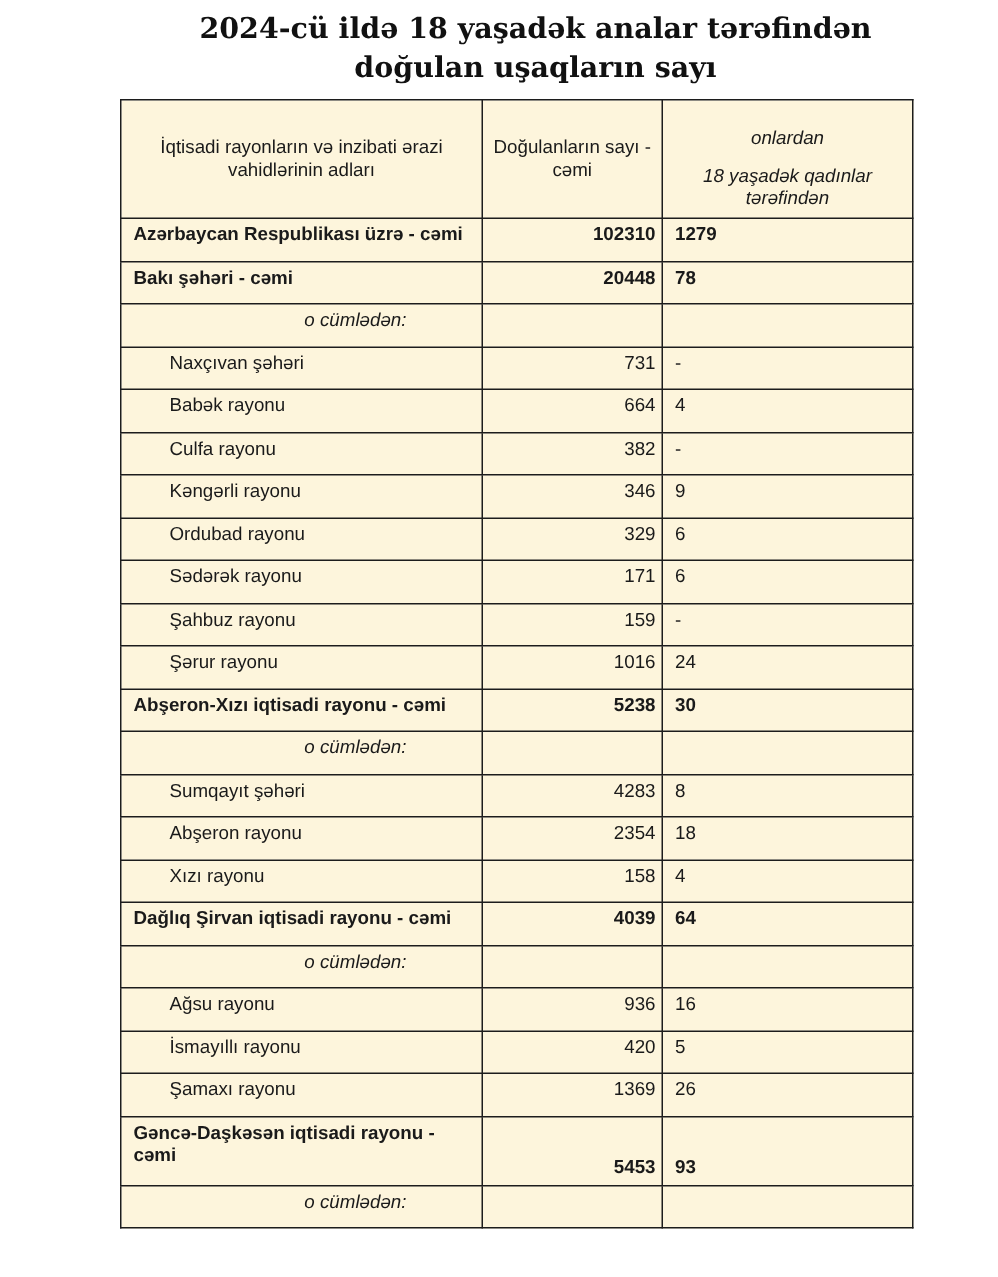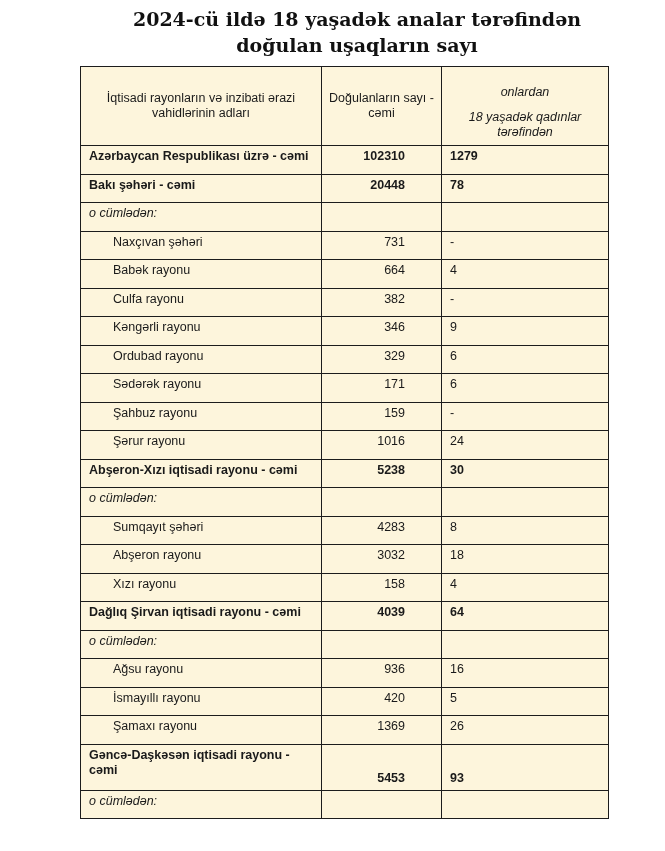--- a/index.html
+++ b/index.html
@@ -29,25 +29,25 @@
       height: 24.5px;
       line-height: 15px;
       padding-top: 3px;
     }
     thead th {
       font-weight: normal; height: 60px; vertical-align: middle;
       text-align: center; padding: 0 6px;
     }
     thead th.h3 { vertical-align: top; padding-top: 18px; font-style: italic; }
     .h3 .gap { display: block; height: 10px; }
-    td.num { text-align: right; padding-right: 36px; }
+    td.num { text-align: right; padding-right: 4px; }
     td.num3 { text-align: left; padding-right: 20px; }
     tr.agg td { font-weight: bold; }
     tr.sub td.name { padding-left: 32px; }
-    tr.incl td.name { text-align: left; font-style: italic; padding-right: 50px; }
+    tr.incl td.name { text-align: right; font-style: italic; padding-right: 50px; }
     tr.tall td { height: 38px; }
     tr.tall td.num, tr.tall td.num3 { vertical-align: bottom; padding-bottom: 4px; }
   </style>
 </head>
 <body>
 
 <div class="title">
   <div>2024-cü ildə 18 yaşadək analar tərəfindən</div>
   <div>doğulan uşaqların sayı</div>
 </div>
@@ -135,21 +135,21 @@
         <td class="num"></td>
         <td class="num3"></td>
       </tr>
       <tr class="sub">
         <td class="name">Sumqayıt şəhəri</td>
         <td class="num">4283</td>
         <td class="num3">8</td>
       </tr>
       <tr class="sub">
         <td class="name">Abşeron rayonu</td>
-        <td class="num">3032</td>
+        <td class="num">2354</td>
         <td class="num3">18</td>
       </tr>
       <tr class="sub">
         <td class="name">Xızı rayonu</td>
         <td class="num">158</td>
         <td class="num3">4</td>
       </tr>
       <tr class="agg">
         <td class="name">Dağlıq Şirvan iqtisadi rayonu - cəmi</td>
         <td class="num">4039</td>

